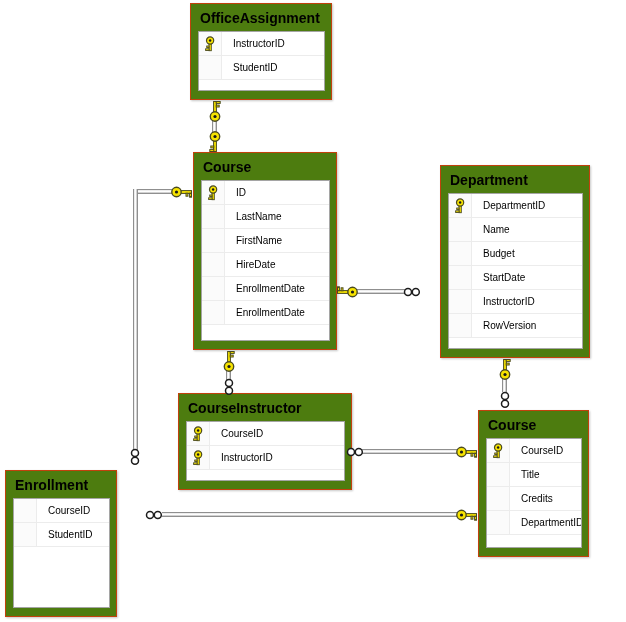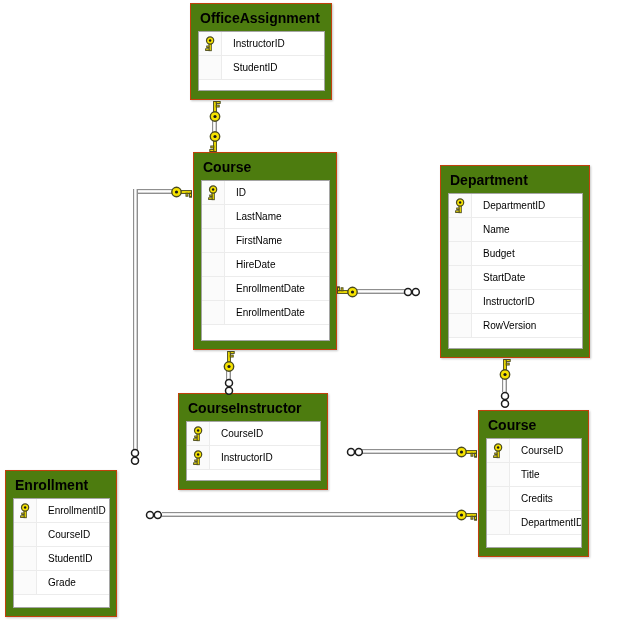--- a/index.html
+++ b/index.html
@@ -118,21 +118,21 @@
         <div class="col-row">
           <div class="icon-cell"></div>
           <div class="col-label">InstructorID</div>
         </div>
         <div class="col-row">
           <div class="icon-cell"></div>
           <div class="col-label">RowVersion</div>
         </div>
       </div>
     </div>
-    <div class="table-window" style="left: 178px; top: 393px; width: 150px; height: 97px;">
+    <div class="table-window" style="left: 178px; top: 393px; width: 174px; height: 97px;">
       <div class="table-title">CourseInstructor</div>
       <div class="table-grid">
         <div class="col-row">
           <div class="icon-cell">
             <svg width="12" height="16" viewBox="0 0 12 16">
               <rect x="5" y="7.5" width="2.3" height="7.2" fill="#f7e400" stroke="#4a4a20" stroke-width="0.9"></rect>
               <rect x="2.7" y="10" width="2.4" height="1.5" fill="#f7e400" stroke="#4a4a20" stroke-width="0.9"></rect>
               <rect x="1.6" y="12.8" width="3.5" height="1.7" fill="#f7e400" stroke="#4a4a20" stroke-width="0.9"></rect>
               <circle cx="6.1" cy="4.5" r="3.6" fill="#f7e400" stroke="#4a4a20" stroke-width="1.2"></circle>
               <circle cx="6.1" cy="4.5" r="1.25" fill="#1a1a1a"></circle>
@@ -180,42 +180,26 @@
         <div class="col-row">
           <div class="icon-cell"></div>
           <div class="col-label">DepartmentID</div>
         </div>
       </div>
     </div>
     <div class="table-window" style="left: 5px; top: 470px; width: 112px; height: 147px;">
       <div class="table-title">Enrollment</div>
       <div class="table-grid">
         <div class="col-row">
-          <div class="icon-cell">
-            <svg width="12" height="16" viewBox="0 0 12 16">
-              <rect x="5" y="7.5" width="2.3" height="7.2" fill="#f7e400" stroke="#4a4a20" stroke-width="0.9"></rect>
-              <rect x="2.7" y="10" width="2.4" height="1.5" fill="#f7e400" stroke="#4a4a20" stroke-width="0.9"></rect>
-              <rect x="1.6" y="12.8" width="3.5" height="1.7" fill="#f7e400" stroke="#4a4a20" stroke-width="0.9"></rect>
-              <circle cx="6.1" cy="4.5" r="3.6" fill="#f7e400" stroke="#4a4a20" stroke-width="1.2"></circle>
-              <circle cx="6.1" cy="4.5" r="1.25" fill="#1a1a1a"></circle>
-            </svg>
-          </div>
-          <div class="col-label">EnrollmentID</div>
-        </div>
-        <div class="col-row">
           <div class="icon-cell"></div>
           <div class="col-label">CourseID</div>
         </div>
         <div class="col-row">
           <div class="icon-cell"></div>
           <div class="col-label">StudentID</div>
-        </div>
-        <div class="col-row">
-          <div class="icon-cell"></div>
-          <div class="col-label">Grade</div>
         </div>
       </div>
     </div>
     <div class="pipe v" style="left: 212px; top: 119px; width: 5px; height: 17px;"></div>
     <span class="glyph" style="left: 204px; top: 104px; width: 22px; height: 14px; transform: rotate(270deg);"><svg width="22" height="14" viewBox="0 0 22 14">
         <rect x="9" y="5.6" width="11.5" height="2.8" fill="#f7e400" stroke="#4a4a20" stroke-width="1"></rect>
         <rect x="15" y="8.2" width="1.9" height="3" fill="#f7e400" stroke="#4a4a20" stroke-width="1"></rect>
         <rect x="18.6" y="8.2" width="1.9" height="4" fill="#f7e400" stroke="#4a4a20" stroke-width="1"></rect>
         <circle cx="5.5" cy="7" r="4.7" fill="#f7e400" stroke="#4a4a20" stroke-width="1.4"></circle>
         <circle cx="5.5" cy="7" r="1.6" fill="#1a1a1a"></circle>

